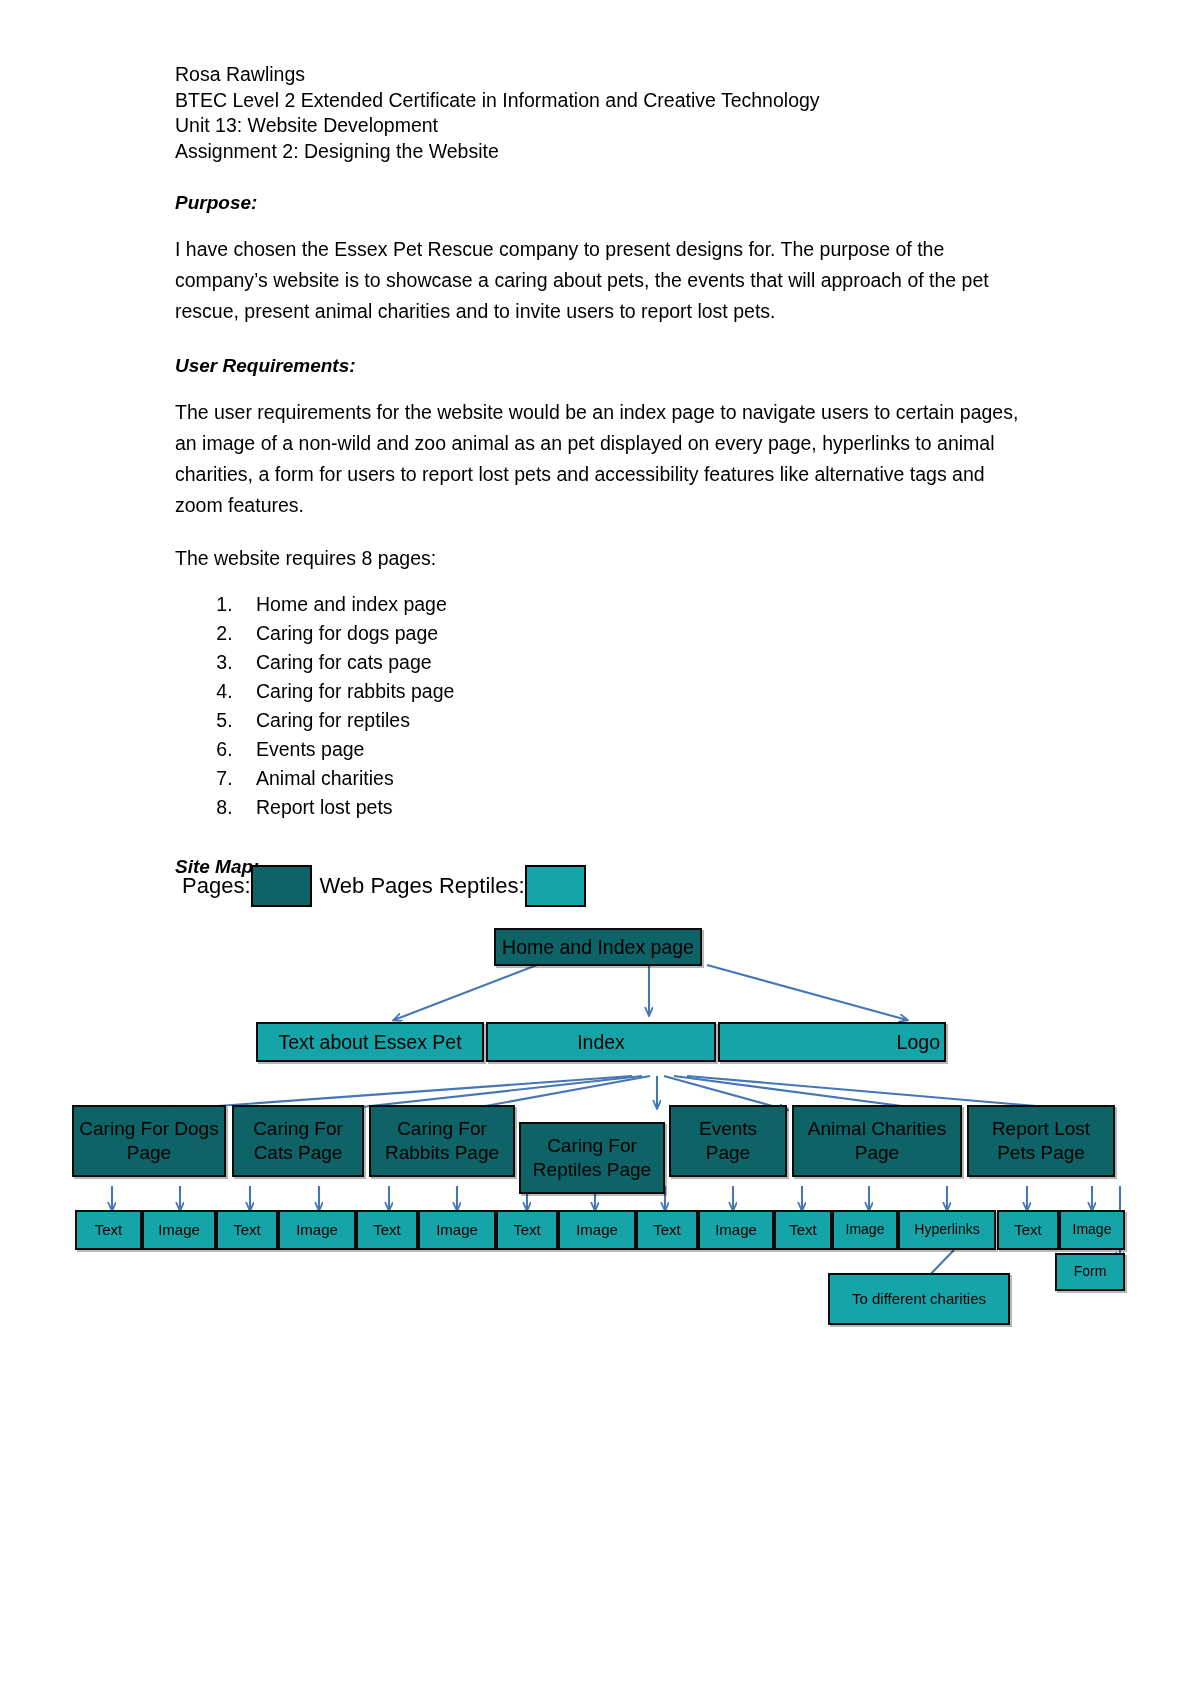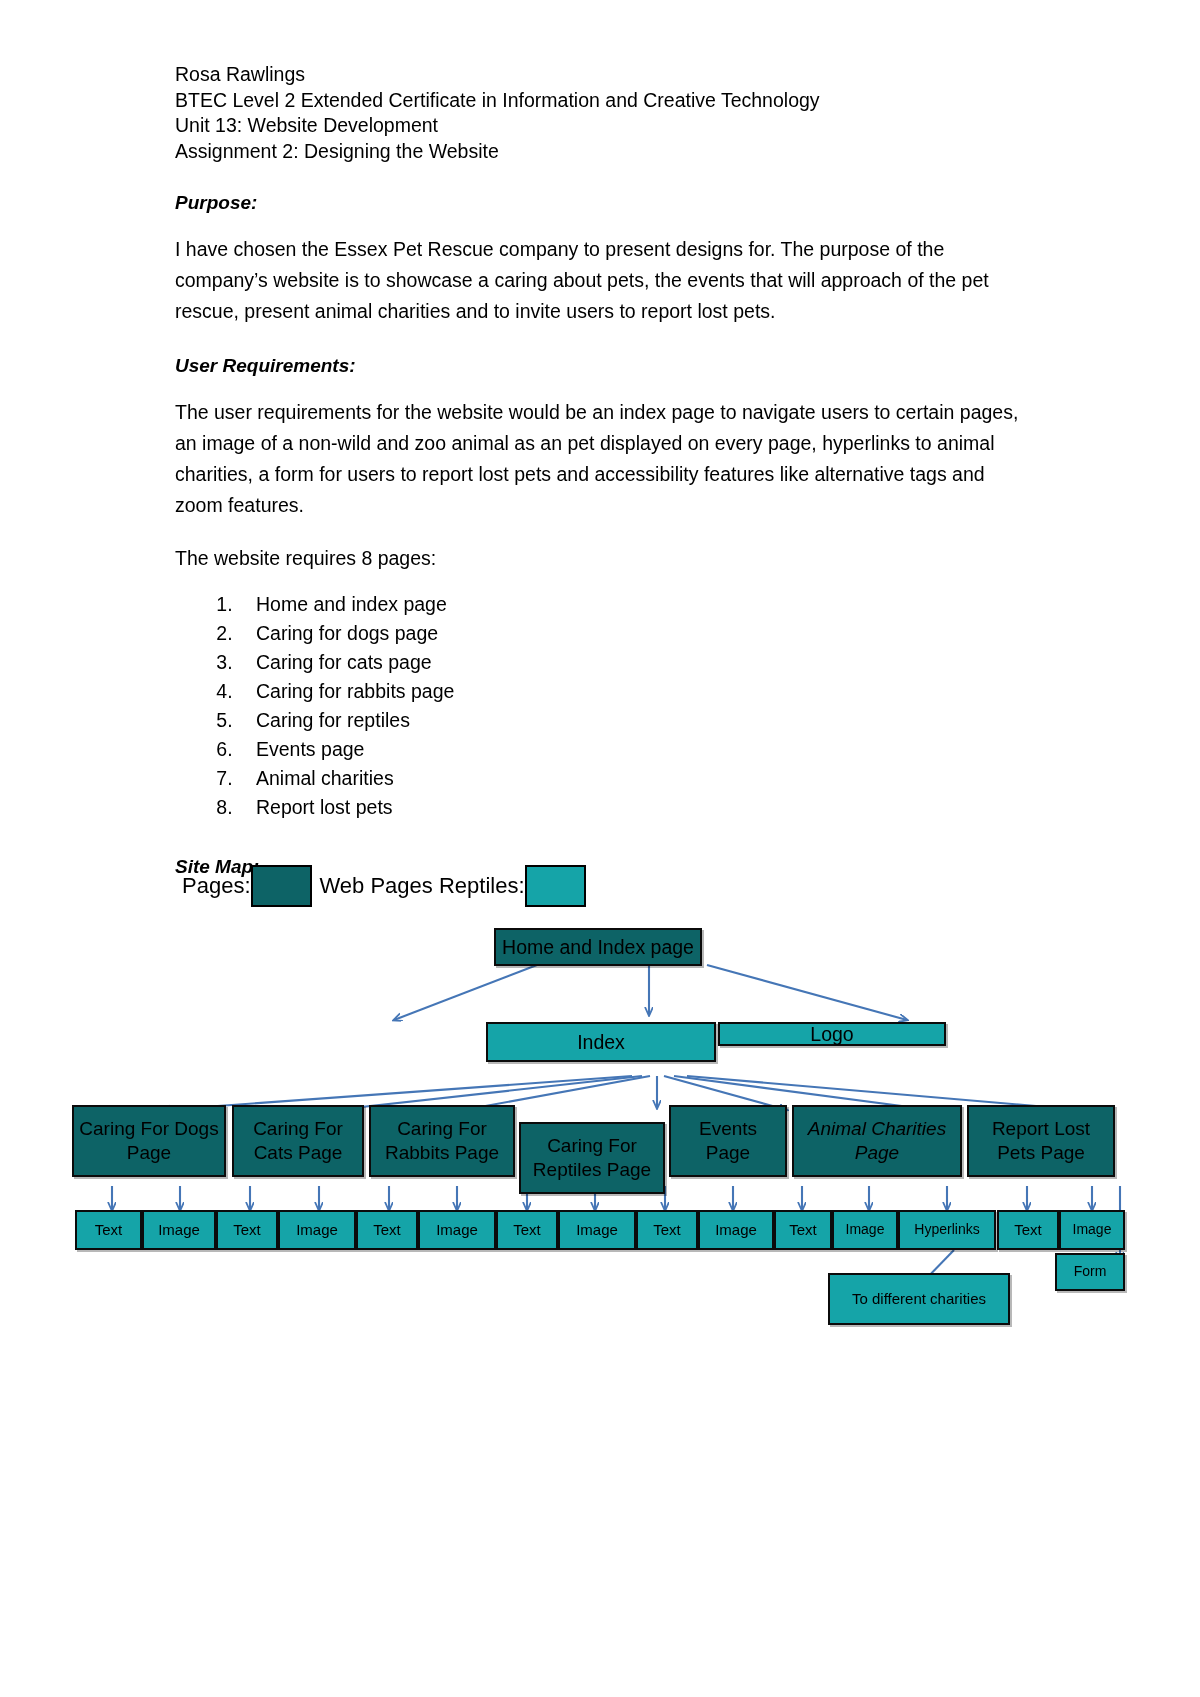--- a/index.html
+++ b/index.html
@@ -209,43 +209,46 @@
           <path d="M912,340 L880,373"></path>
 
           <path d="M1078,276 L1078,350"></path>
         </g>
       </svg>
 
       <div class="node dark lvl1" style="left:452px; top:18px; width:208px; height:38px;">
         <span class="ntext">Home and Index page</span>
       </div>
 
+      <div class="node light lvl2" style="left:214px; top:112px; width:228px; height:40px;">
+        <span class="ntext">Text about Essex Pet</span>
+      </div>
       <div class="node light lvl2" style="left:444px; top:112px; width:230px; height:40px;">
         <span class="ntext">Index</span>
       </div>
-      <div class="node light lvl2" style="left:676px; top:112px; width:228px; height:24px;">
+      <div class="node light lvl2" style="left:676px; top:112px; width:228px; height:40px;justify-content:flex-end;">
         <span class="ntext">Logo</span>
       </div>
 
       <div class="node dark lvl3" style="left:30px; top:195px; width:154px; height:72px;">
         <span class="ntext">Caring For Dogs Page</span>
       </div>
       <div class="node dark lvl3" style="left:190px; top:195px; width:132px; height:72px;">
         <span class="ntext">Caring For Cats Page</span>
       </div>
       <div class="node dark lvl3" style="left:327px; top:195px; width:146px; height:72px;">
         <span class="ntext">Caring For Rabbits Page</span>
       </div>
       <div class="node dark lvl3" style="left:477px; top:212px; width:146px; height:72px;justify-content:flex-end;">
         <span class="ntext">Caring For Reptiles Page</span>
       </div>
       <div class="node dark lvl3" style="left:627px; top:195px; width:118px; height:72px;">
         <span class="ntext">Events Page</span>
       </div>
-      <div class="node dark lvl3" style="left:750px; top:195px; width:170px; height:72px;font-style:italic;">
+      <div class="node dark lvl3" style="left:750px; top:195px; width:170px; height:72px;">
         <span class="ntext">Animal Charities Page</span>
       </div>
       <div class="node dark lvl3" style="left:925px; top:195px; width:148px; height:72px;">
         <span class="ntext">Report Lost Pets Page</span>
       </div>
 
       <div class="node light leaf" style="left:33px; top:300px; width:67px; height:40px;">
         <span class="ntext">Text</span>
       </div>
       <div class="node light leaf" style="left:100px; top:300px; width:74px; height:40px;">

